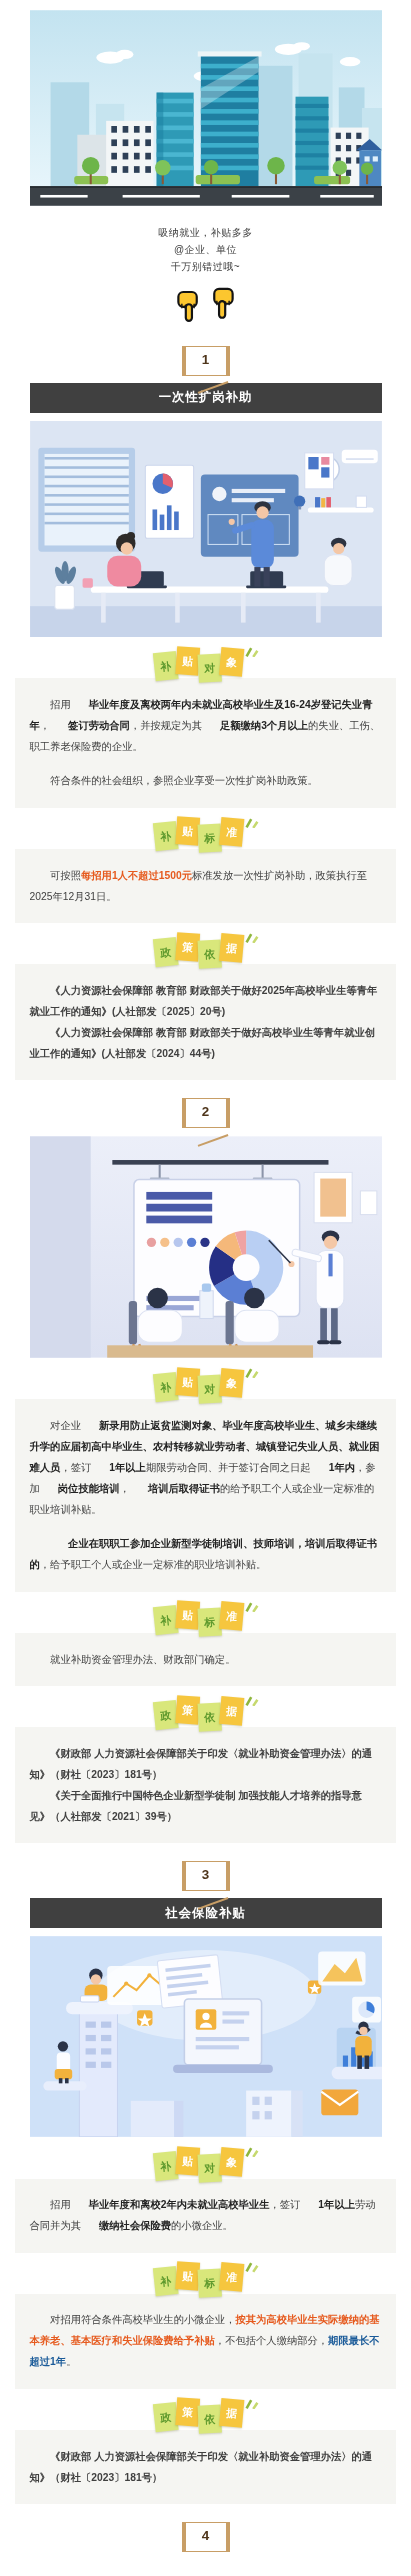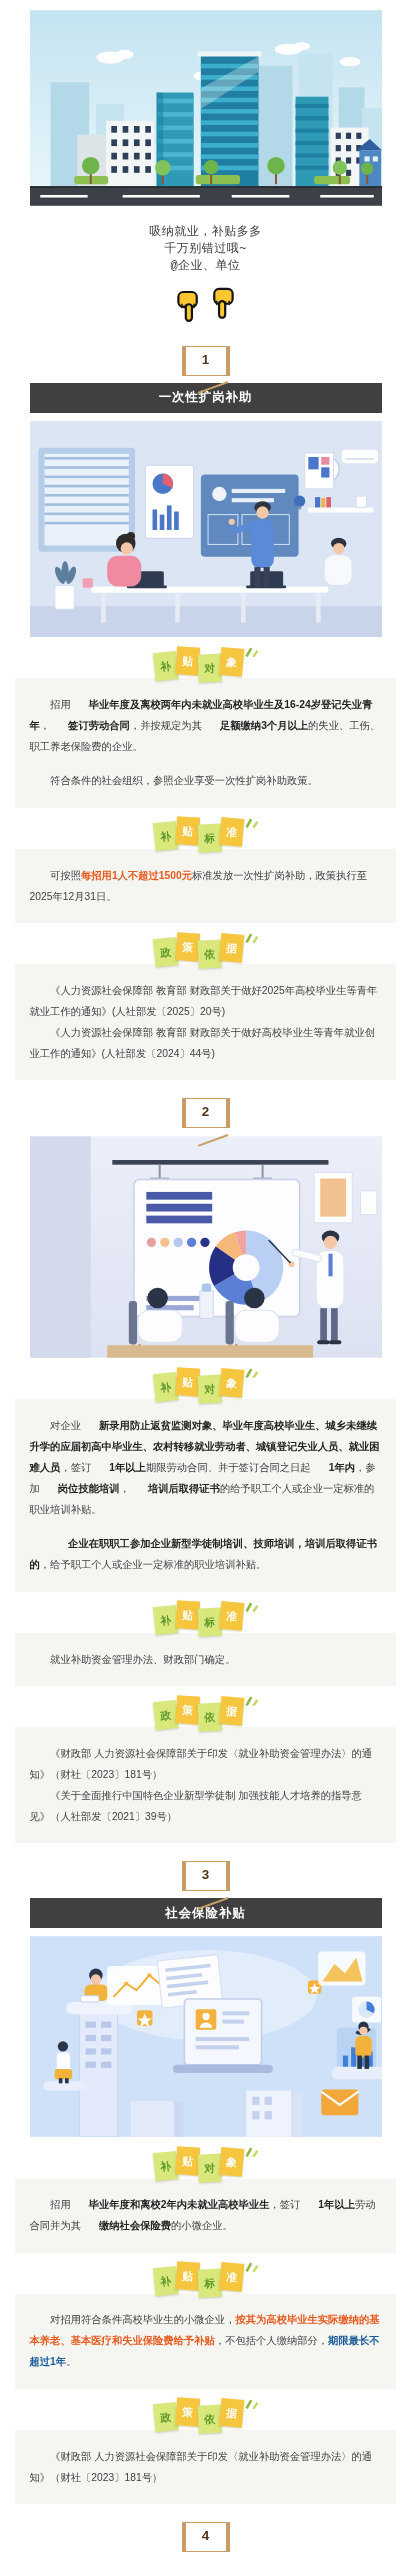--- a/index.html
+++ b/index.html
@@ -3,21 +3,21 @@
 <meta charset="utf-8">
 <style>
   html,body{margin:0;padding:0;background:#ffffff;}
   body{width:411px;font-family:"Liberation Sans","DejaVu Sans",sans-serif;-webkit-font-smoothing:antialiased;}
   .page{width:411px;overflow:hidden;background:#fff;padding-top:10.3px;}
   .wrap{width:352px;margin:0 auto;}
   
   .hero svg{display:block;}
   
   .intro{text-align:center;margin:17.5px 0 5.2px;}
-  .intro p{margin:0;font-size:12px;line-height:17px;color:#3d3d3d;letter-spacing:0.5px;font-family:Liberation Mono, monospace;}
+  .intro p{margin:0;font-size:10px;line-height:17px;color:#3d3d3d;letter-spacing:0.5px;}
   .hands{display:flex;justify-content:center;align-items:flex-start;gap:7.2px;margin:12.4px 0 20.6px;}
   
   .num-badge{width:40px;height:28px;margin:13.4px auto 0;position:relative;background:#fff;
     border:1.5px solid #c89e66;border-left-width:4.1px;border-right-width:4.1px;text-align:center;}
   .num-badge .num{display:block;line-height:25px;font-size:13.4px;font-weight:700;color:#4e351b;}
   .num-badge .tail{position:absolute;right:-2.1px;bottom:-8.2px;width:32px;height:1.5px;background:#c89e66;
     transform:rotate(-20deg);transform-origin:right center;}
   
   .title-bar{height:30px;background:#404040;color:#fff;display:flex;align-items:center;justify-content:center;
     font-size:12.4px;font-weight:700;letter-spacing:1px;margin-top:7.2px;}
@@ -31,21 +31,21 @@
   .tile.y{background:#f6c63e;color:#ffffff;}
   .tile:nth-child(1){transform:rotate(-6deg) translateY(2.1px);}
   .tile:nth-child(2){transform:rotate(4deg) translateY(-3.1px);}
   .tile:nth-child(3){transform:rotate(-3deg) translateY(4.1px);}
   .tile:nth-child(4){transform:rotate(5deg) translateY(-2.1px);}
   .spark{position:relative;top:-10.3px;left:2.1px;}
   
   .graybox{background:#f5f5f2;padding:15.5px 14.4px 16.5px;}
   .graybox p{margin:0 0 13.4px;font-size:10.3px;line-height:21px;color:#404040;text-indent:2em;}
   .graybox p:last-child{margin-bottom:0;}
-  .graybox.policy p{margin:0;}
+  .graybox.policy p{margin:0;font-weight:bold;}
   .run-b{font-weight:700;color:#232323;padding-left:18px;}
   .run-o{font-weight:700;color:#e65a1e;}
   .run-u{font-weight:700;color:#1b5b99;}
   .sec{margin-top:17.5px;}
 </style>
 </head>
 <body>
 
 <div class="page">
 
@@ -168,22 +168,22 @@
           <rect x="20" y="359" width="92" height="5"></rect>
           <rect x="180" y="359" width="150" height="5"></rect>
           <rect x="392" y="359" width="112" height="5"></rect>
           <rect x="564" y="359" width="104" height="5"></rect>
         </g>
     </svg>
   </div>
 
   <div class="intro">
     <p>吸纳就业，补贴多多</p>
+    <p>@企业、单位</p>
     <p>千万别错过哦~</p>
-    <p>@企业、单位</p>
   </div>
 
   <div class="hands">
     <svg width="28" height="38" viewBox="0 0 64 80">
       <g fill="#fcc62f" stroke="#141414" stroke-width="5" stroke-linejoin="round">
         <rect x="10" y="8" width="42" height="34" rx="11"></rect>
         <rect x="27" y="36" width="14" height="38" rx="7"></rect>
       </g>
       <g stroke="#141414" stroke-width="3" stroke-linecap="round">
         <line x1="18" y1="36" x2="18" y2="44"></line>

